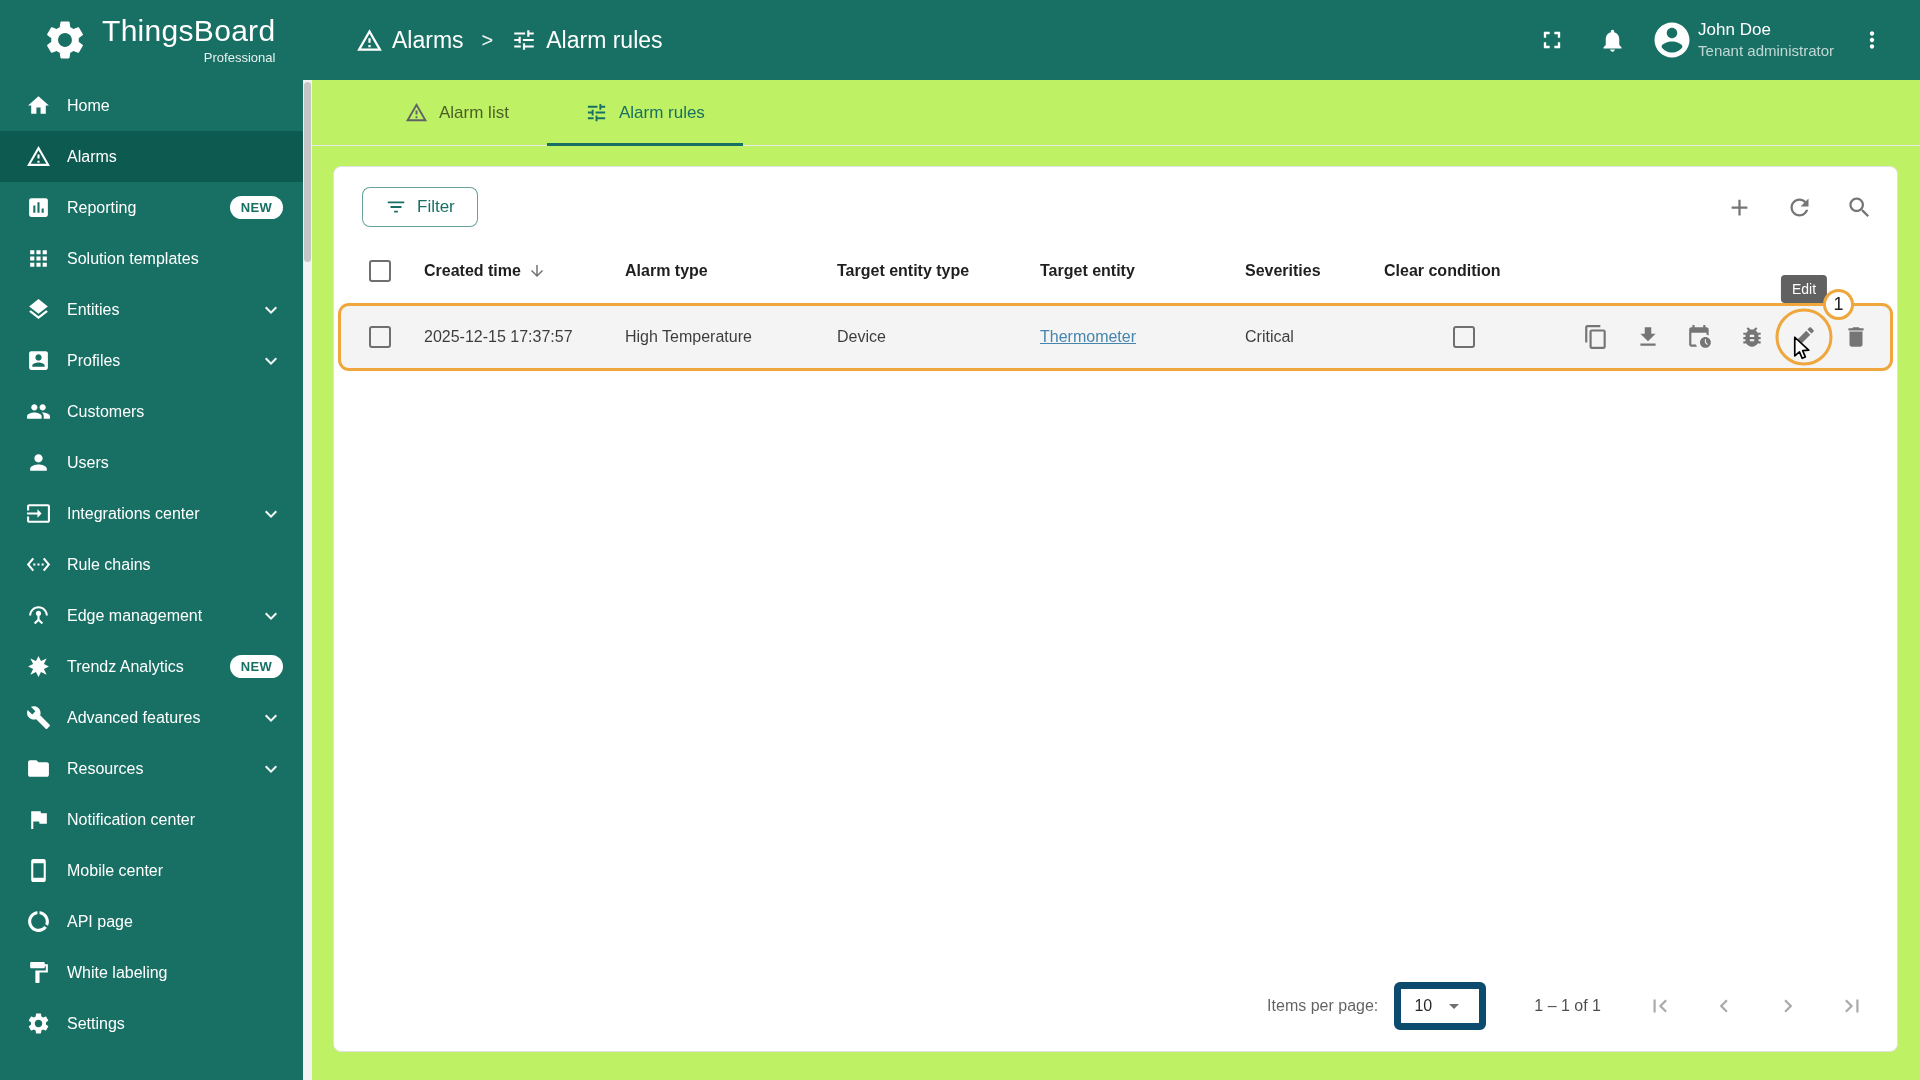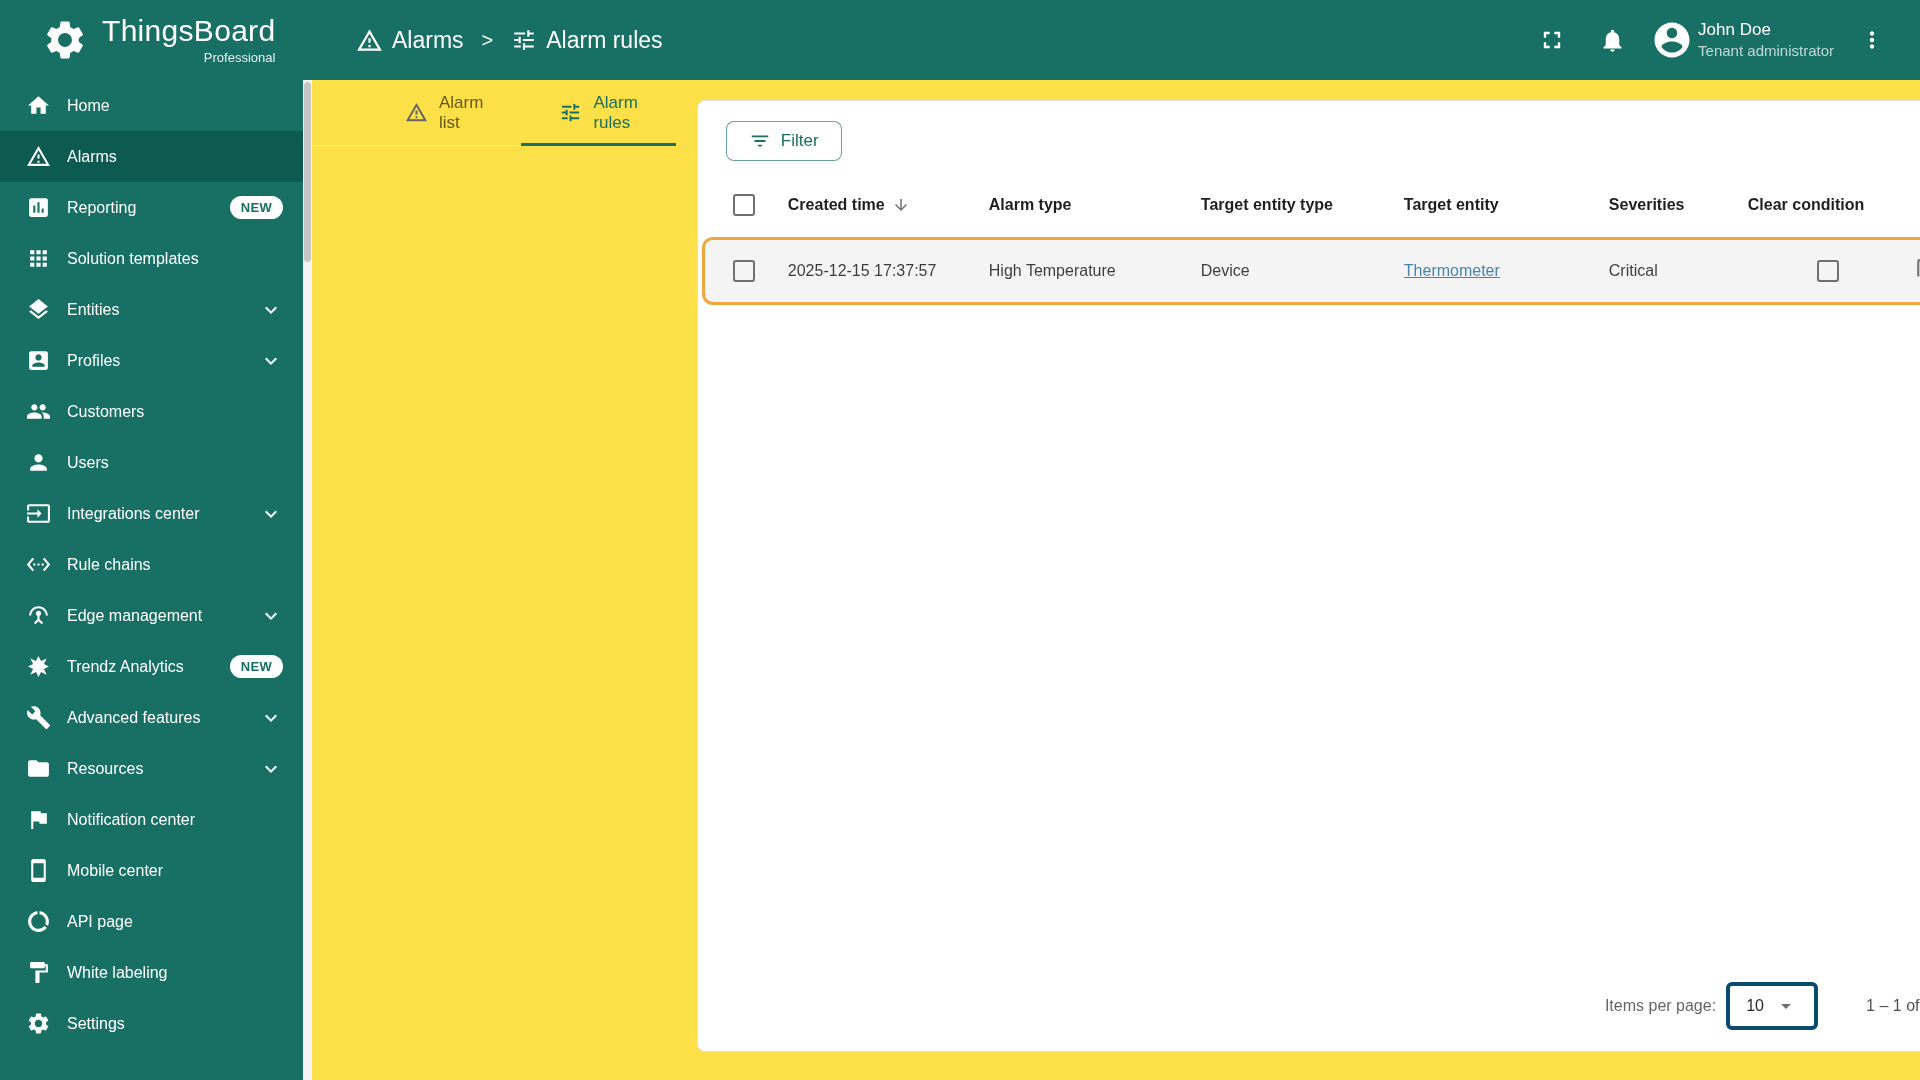--- a/index.html
+++ b/index.html
@@ -44,21 +44,21 @@
   .side-thumb{position:absolute;top:2px;right:1px;width:7px;height:180px;background:#c5c5c5;border-radius:4px}
   .side-nav{height:100%;overflow:hidden;padding-right:9px}
   .side-item{height:51px;display:flex;align-items:center;padding:0 20px 0 26px;gap:16px;color:#fff;font-size:16px;font-weight:500;cursor:pointer}
   .side-item.active{background:var(--primary-dark)}
   .side-item .icon-wrap{width:25px;height:25px;display:flex;align-items:center;justify-content:center;flex:0 0 25px}
   .side-label{white-space:nowrap}
   .new-badge{margin-left:auto;background:#fff;color:var(--primary);font-size:13px;font-weight:700;padding:4px 11px;border-radius:13px;letter-spacing:.3px}
   .chev{margin-left:auto;opacity:.95}
 
   
-  .main{flex:1;display:flex;background:#fde047;min-width:0}
+  .main{flex:1;display:flex;flex-direction:column;background:#bef264;min-width:0}
   .tabbar{height:66px;flex:0 0 66px;display:flex;align-items:stretch;border-bottom:1px solid #e7e7e7;padding-left:55px}
   .tab{display:flex;align-items:center;gap:11px;padding:0 38px;font-size:17px;font-weight:500;color:rgba(0,0,0,.62);position:relative;cursor:pointer}
   .tab .tab-icon{color:#5f6368}
   .tab.active{color:var(--primary)}
   .tab.active .tab-icon{color:var(--primary)}
   .tab.active::after{content:"";position:absolute;left:0;right:0;bottom:-1px;height:3px;background:var(--primary)}
 
   .card{flex:1;margin:20px 22px 28px 21px;border:1px solid #e2e2e2;border-radius:8px;display:flex;flex-direction:column;min-height:0;background:#fff}
 
   .toolbar{display:flex;align-items:center;padding:18px 16px 12px 28px}
@@ -86,21 +86,21 @@
 
   .edit-wrap{position:relative;z-index:5}
   .edit-ring{position:absolute;left:50%;top:50%;width:57px;height:57px;transform:translate(-50%,-50%);border:3.5px solid var(--highlight);border-radius:50%;pointer-events:none}
   .tooltip{position:absolute;bottom:54px;left:50%;transform:translateX(-50%);background:var(--tooltip-bg);color:#fff;font-size:14px;padding:6px 11px;border-radius:4px;white-space:nowrap}
   .step-badge{position:absolute;top:-28px;right:-30px;width:31px;height:31px;border-radius:50%;border:3px solid var(--highlight);background:#fff;display:flex;align-items:center;justify-content:center;font-size:18px;color:#222}
   .cursor-icon{position:absolute;top:18px;left:4px;pointer-events:none}
 
   .spacer{flex:1}
 
   .paginator{margin-top:auto;display:flex;align-items:center;justify-content:flex-end;height:90px;padding-right:30px;font-size:16px;color:rgba(0,0,0,.62)}
-  .page-size{margin-left:10px;width:92px;height:48px;border:4px solid #0c4a6e;border-radius:6px;display:flex;align-items:center;justify-content:center;gap:10px;color:rgba(0,0,0,.85);cursor:pointer;background:#fff}
+  .page-size{margin-left:16px;width:92px;height:48px;border:7px solid #0c4a6e;border-radius:6px;display:flex;align-items:center;justify-content:center;gap:10px;color:rgba(0,0,0,.85);cursor:pointer;background:#fff}
   .page-size .caret{color:#6f6f6f}
   .range{margin-left:48px;color:rgba(0,0,0,.7)}
   .nav-group{margin-left:44px;display:flex;align-items:center;gap:34px}
   .nav-btn{background:none;border:none;color:#a9a9a9;width:30px;height:30px;display:flex;align-items:center;justify-content:center;cursor:default}
 </style>
 </head>
 <body>
 
 <div class="app">
 

